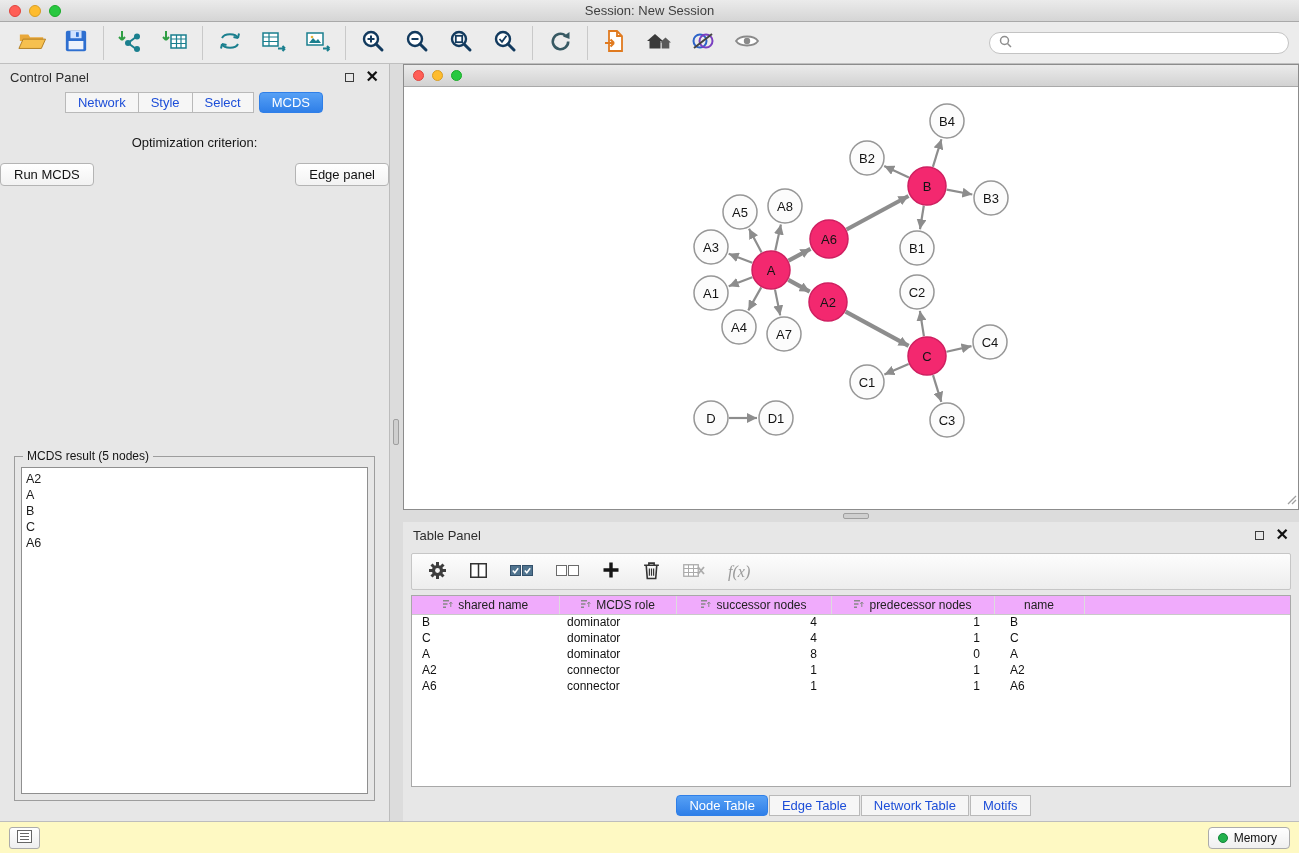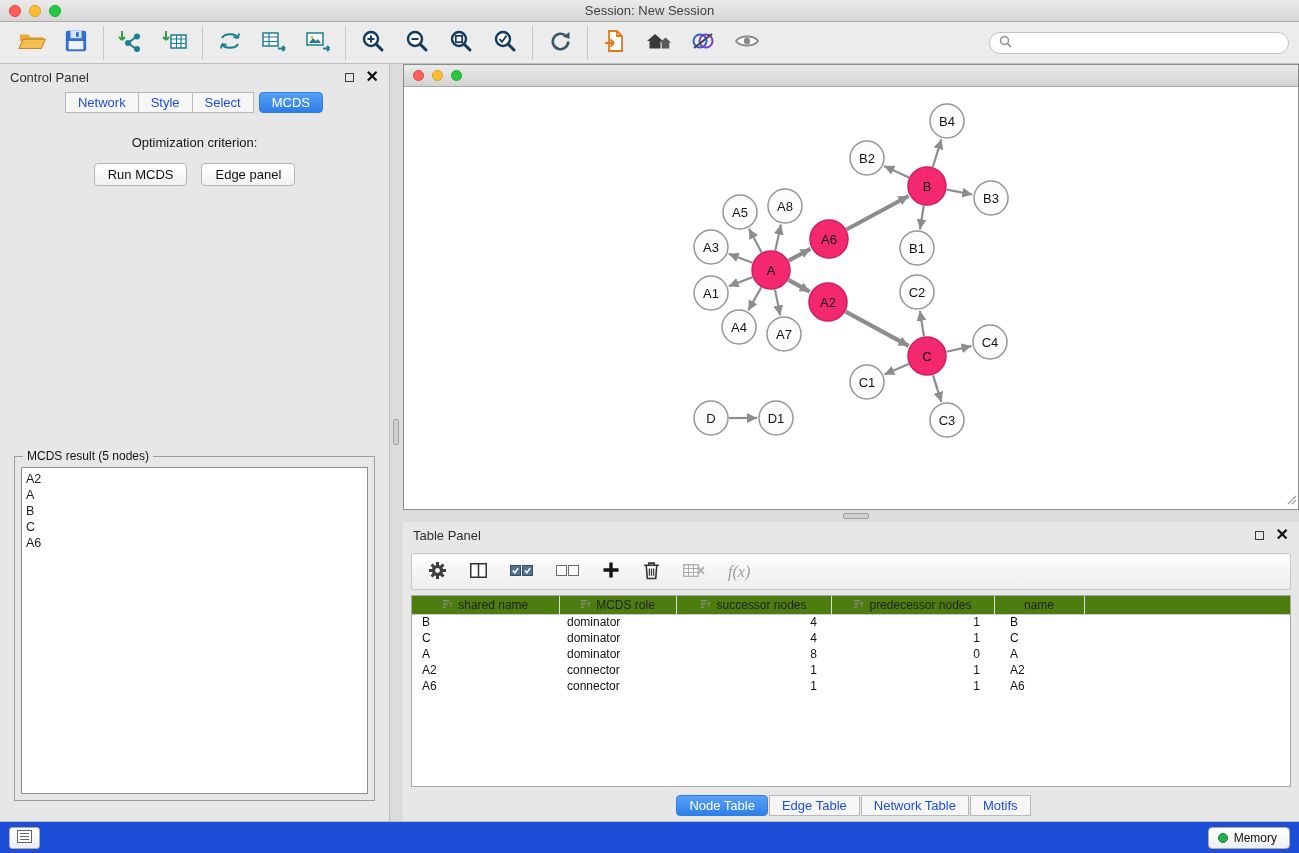--- a/index.html
+++ b/index.html
@@ -33,21 +33,21 @@
   .float-box { width:9px; height:9px; border:1.5px solid #3c3c3c; display:inline-block; margin-right:12px; }
   .close-x { font-weight:bold; font-size:16px; color:#111; line-height:1; }
   .cp-tabs { display:flex; justify-content:center; margin-top:2px; }
   .tab { font-size:13px; padding:2px 12px; background:#f6f6f6; border:1px solid #b9b9b9; margin-left:-1px; color:#1d4ed8; cursor:default; }
   .tab.active { background:linear-gradient(#56a0f5,#2f7fe8); border-color:#2f7fe8; color:#fff; border-radius:4px; margin-left:5px; }
   .opt-label { text-align:center; margin-top:22px; color:#161616; }
   .combo { width:312px; height:23px; margin:10px auto 0; background:#fff; border:1px solid #adadad; border-radius:4px; position:relative; display:flex; align-items:center; font-size:13px; padding-left:8px; }
   .combo-stepper { position:absolute; right:0; top:-1px; bottom:-1px; width:20px; background:linear-gradient(#79b5f9,#2e7de6); border-radius:0 4px 4px 0; display:flex; flex-direction:column; align-items:center; justify-content:center; gap:2px; }
   .tri-up { width:0; height:0; border-left:4px solid transparent; border-right:4px solid transparent; border-bottom:5px solid #fff; }
   .tri-down { width:0; height:0; border-left:4px solid transparent; border-right:4px solid transparent; border-top:5px solid #fff; }
-  .btn-row { display:flex; justify-content:center; gap:14px; margin-top:13px; }
+  .btn-row { display:flex; justify-content:space-between; gap:14px; margin-top:13px; }
   .btn { font-size:13px; font-family:inherit; background:linear-gradient(#ffffff,#f2f2f2); border:1px solid #b4b4b4; border-radius:4px; padding:3px 13px; color:#111; cursor:default; }
   .result-box { position:relative; margin:auto 14px 20px; height:345px; border:1px solid #9d9d9d; padding:10px 6px 6px; }
   .result-legend { position:absolute; top:-8px; left:8px; background:#e7e7e7; padding:0 4px; font-size:12px; color:#141414; }
   .result-list { background:#fff; border:1px solid #8f8f8f; height:100%; overflow:auto; font-size:12.5px; padding:3px 4px; }
   .result-item { line-height:16px; }
 
   
   .vgutter { width:13px; flex:0 0 13px; background:#dcdcdc; position:relative; }
   .vgutter .dimple { position:absolute; top:355px; left:3px; width:6px; height:26px; background:#cfcfcf; border:1px solid #9f9f9f; border-radius:2px; }
   .hgutter { height:12px; flex:0 0 12px; background:#dcdcdc; position:relative; }
@@ -64,31 +64,31 @@
   svg.graph text { font-family:"Liberation Sans", sans-serif; }
   .resize-corner { position:absolute; right:1px; bottom:1px; }
 
   
   .table-panel { flex:1; background:#e7e7e7; display:flex; flex-direction:column; min-height:0; }
   .tp-toolbar { margin:5px 8px 0; height:37px; flex:0 0 37px; background:linear-gradient(#fdfdfd,#ededed); border:1px solid #c6c6c6; border-radius:2px; display:flex; align-items:center; gap:23px; padding:0 16px; }
   .tp-tool { display:flex; align-items:flex-end; justify-content:center; background:none; border:none; cursor:default; }
   .fx { font-family:"Liberation Serif", serif; font-style:italic; font-size:16px; color:#9a9a9a; }
   .tp-table-wrap { margin:5px 8px 0; border:1px solid #a8a8a8; background:#fff; height:192px; flex:0 0 192px; overflow:hidden; }
   table.node-table { border-collapse:collapse; width:100%; table-layout:fixed; font-size:12px; }
-  .node-table thead th { background:#4d7c0f; border-bottom:1px solid #c9c9c9; border-right:1px solid #dcdcdc; height:18px; font-weight:normal; color:#222; padding:0; }
+  .node-table thead th { background:#f0abfc; border-bottom:1px solid #c9c9c9; border-right:1px solid #dcdcdc; height:18px; font-weight:normal; color:#222; padding:0; }
   .node-table thead th.c-fill { border-right:none; }
   .th-inner { display:flex; align-items:center; justify-content:center; gap:5px; }
   .node-table td { height:16px; padding:0 8px; white-space:nowrap; overflow:hidden; color:#111; }
   .node-table td.c-shared { padding-left:10px; }
   .node-table td.num { text-align:right; padding-right:14px; }
   .node-table td.c-name { padding-left:16px; }
   .tp-tabs { display:flex; justify-content:center; gap:2px; margin-top:8px; }
 
   
-  .statusbar { height:32px; flex:0 0 32px; background:#1d4ed8; border-top:1px solid #bdbdbd; display:flex; align-items:center; padding:0 9px; }
+  .statusbar { height:32px; flex:0 0 32px; background:#fef9c3; border-top:1px solid #bdbdbd; display:flex; align-items:center; padding:0 9px; }
   .status-left-btn { width:31px; height:22px; border:1px solid #ababab; border-radius:3px; background:linear-gradient(#ffffff,#efefef); display:flex; align-items:center; justify-content:center; }
   .memory-btn { margin-left:auto; height:22px; display:flex; align-items:center; gap:6px; padding:0 12px 0 9px; border:1px solid #ababab; border-radius:4px; background:linear-gradient(#ffffff,#efefef); font-size:12px; color:#111; font-family:inherit; }
   .mem-dot { width:10px; height:10px; border-radius:50%; background:#22b14c; border:1px solid #13843a; }
 </style>
 </head>
 <body>
 
 <div class="app">
 
   <div class="titlebar">

